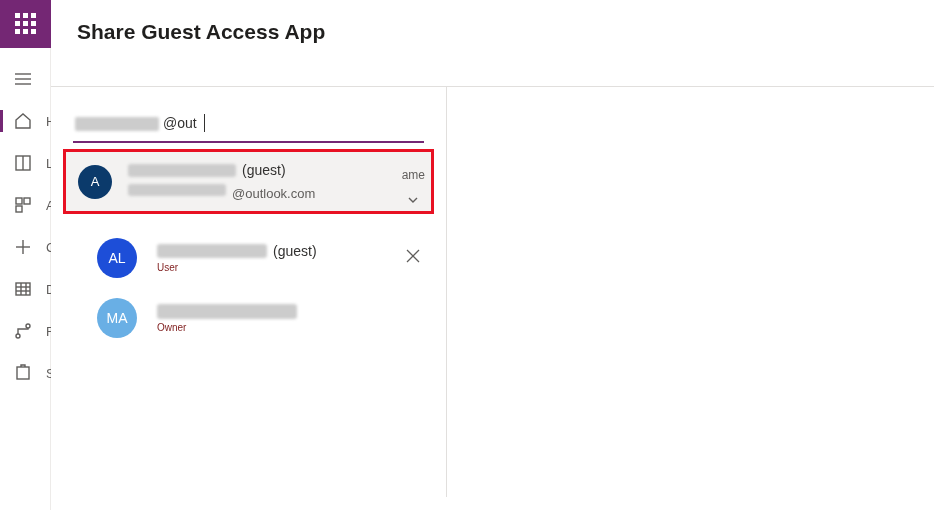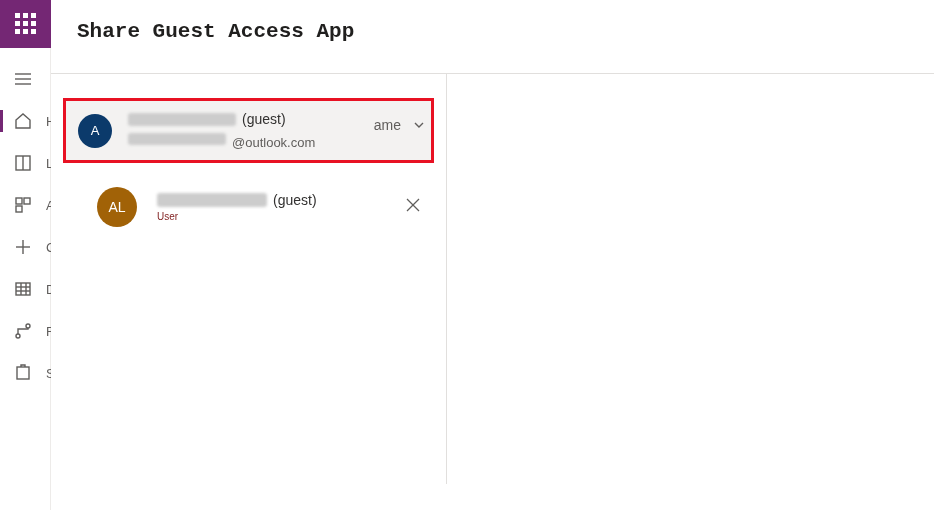--- a/index.html
+++ b/index.html
@@ -68,22 +68,21 @@
       background: #fff;
     }
     .header {
       padding: 20px 26px 18px 26px;
       border-bottom: 0.5px solid #e1dfdd;
     }
     .header h1 {
       font-size: 21px;
       font-weight: 600;
       color: #201f1e;
-      margin-bottom: 12px;
-      font-family: Liberation Mono, monospace;
+      margin-bottom: 24px;
     }
     .header p {
       font-size: 14.5px;
       color: #323130;
     }
     .content {
       display: flex;
       height: calc(100% - 100px);
     }
     .left-pane {
@@ -142,42 +141,43 @@
       display: flex;
       align-items: center;
       justify-content: center;
       color: #fff;
       font-size: 13px;
       font-weight: 400;
       flex: 0 0 34px;
       margin-right: 16px;
     }
     .av-dark { background: #0b3a6b; }
-    .av-blue { background: #a16207; }
+    .av-blue { background: #1d4ed8; }
     .av-light { background: #69afe5; }
     .sugg-lines { display: flex; flex-direction: column; }
     .line-row { display: flex; align-items: center; gap: 6px; }
     .redact {
       background: #ccc;
       border-radius: 3px;
       filter: blur(1.5px);
       display: inline-block;
     }
     .sugg-name .redact { width: 108px; height: 13px; }
     .sugg-email .redact { width: 98px; height: 12px; }
     .sugg-suffix { font-size: 14px; color: #323130; }
     .sugg-email-suffix { font-size: 13px; color: #605e5c; margin-top: 8px; }
     .sort-hint {
       position: absolute;
       right: 6px; top: 16px;
-      font-size: 14px;
+      font-size: 12px;
       color: #605e5c;
       display: flex;
       align-items: center;
       gap: 12px;
+      flex-direction: column;
     }
     .people-list {
       margin-top: 14px;
     }
     .person {
       display: flex;
       align-items: center;
       padding: 10px 22px 10px 46px;
       position: relative;
     }
@@ -278,20 +278,26 @@
 </div>
 
 <div class="main">
   <div class="header">
     <h1>Share Guest Access App</h1>
   </div>
 
   <div class="content">
     <div class="left-pane">
 
+      <div class="search-wrap">
+        <input class="search-input" value="" style="">
+        <span class="search-redact"></span>
+        <span class="search-text">@out</span>
+        <span class="search-caret"></span>
+      </div>
 
       <div class="suggestion">
         <div class="avatar av-dark">A</div>
         <div class="sugg-lines">
           <div class="line-row sugg-name">
             <span class="redact"></span>
             <span class="sugg-suffix">(guest)</span>
           </div>
           <div class="line-row sugg-email">
             <span class="redact"></span>
@@ -318,19 +324,29 @@
             <div class="person-role">User</div>
           </div>
           <button class="person-remove">
             <svg width="14" height="14" viewBox="0 0 14 14" stroke="#605e5c" stroke-width="1.3">
                 <line x1="1" y1="1" x2="13" y2="13"></line>
                 <line x1="13" y1="1" x2="1" y2="13"></line>
               </svg>
           </button>
         </div>
 
+        <div class="person">
+          <div class="avatar av-light">MA</div>
+          <div class="person-lines">
+            <div class="person-name">
+              <span class="redact wide"></span>
+              <span></span>
+            </div>
+            <div class="person-role">Owner</div>
+          </div>
+        </div>
 
       </div>
     </div>
 
     <div class="right-pane"></div>
   </div>
 </div>
 
 </body></html>

